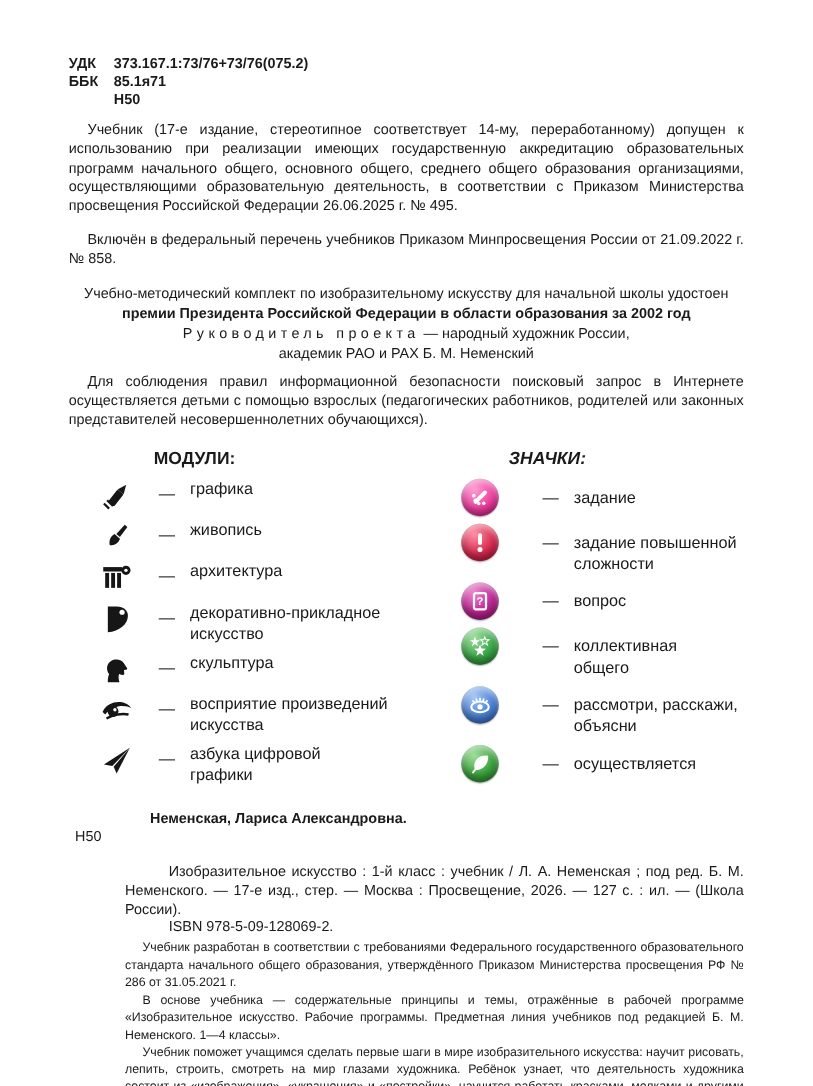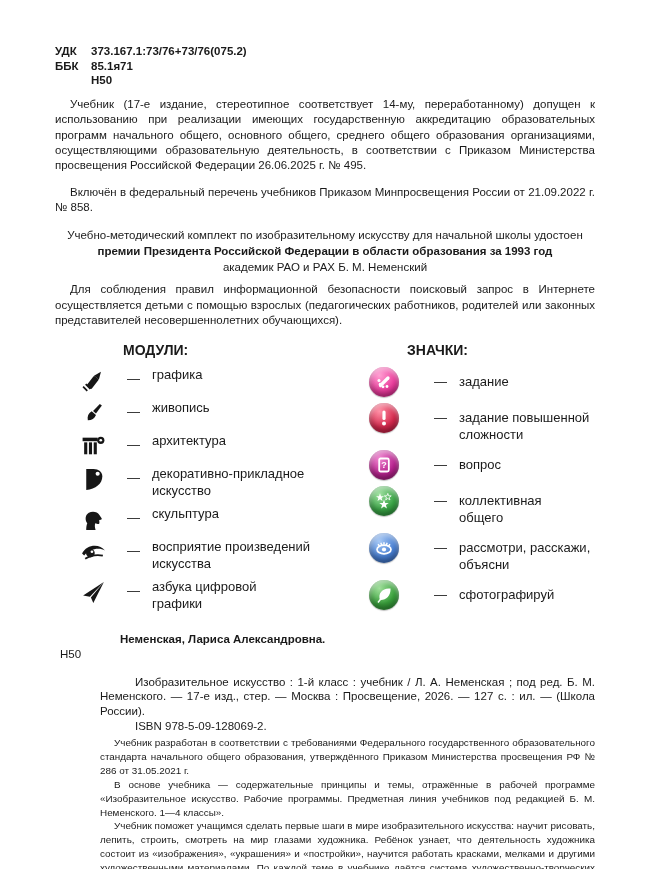--- a/index.html
+++ b/index.html
@@ -20,21 +20,21 @@
   .award{margin-top:9px;text-align:center;font-size:11.5px;line-height:1.4;}
   .award .b{font-weight:bold;}
   .spaced{letter-spacing:3.5px;}
 
   
   .legend{display:flex;margin-top:14px;padding-left:25px;gap:24px;}
   .col-left{flex:0 0 240px;}
   .col-right{flex:1;padding-left:25px;}
   .legend h3{margin:0 0 9px 0;font-size:14px;font-weight:bold;}
   .col-left h3{margin-left:43px;}
-  .col-right h3{margin-left:38px;}
+  .col-right h3{margin-left:38px;font-style:italic;}
   .lrow{display:flex;align-items:flex-start;margin-bottom:6px;}
   .icon-box{flex:0 0 47px;}
   .badge-box{flex:0 0 65px;}
   .dash{flex:0 0 25px;font-size:13px;margin-top:4px;}
   .col-right .dash{margin-top:7px;}
   .llabel{font-size:13px;line-height:1.3;margin-top:0;}
   .col-right .llabel{margin-top:7px;}
   .w200{max-width:200px;}
   .w150{max-width:150px;}
   .w170{max-width:170px;}
@@ -85,21 +85,22 @@
     </div>
     <div class="code3">Н50</div>
   </div>
 
 
   <p class="para first">Учебник (17-е издание, стереотипное соответствует 14-му, переработанному) допущен к использованию при реализации имеющих государственную аккредитацию образовательных программ начального общего, основного общего, среднего общего образования организациями, осуществляющими образовательную деятельность, в соответствии с Приказом Министерства просвещения Российской Федерации 26.06.2025 г. № 495.</p>
   <p class="para">Включён в федеральный перечень учебников Приказом Минпросвещения России от 21.09.2022 г. № 858.</p>
 
   <div class="award">
     <div>Учебно-методический комплект по изобразительному искусству для начальной школы удостоен</div>
-    <div class="b">премии Президента Российской Федерации в области образования за 1993 год</div>
+    <div class="b">премии Президента Российской Федерации в области образования за 2002 год</div>
+    <div><span class="spaced">Руководитель проекта</span><span> — народный художник России,</span></div>
     <div>академик РАО и РАХ  Б. М. Неменский</div>
   </div>
 
   <p class="para">Для соблюдения правил информационной безопасности поисковый запрос в Интернете осуществляется детьми с помощью взрослых (педагогических работников, родителей или законных представителей несовершеннолетних обучающихся).</p>
 
   <div class="legend">
 
     <div class="col-left">
       <h3>МОДУЛИ:</h3>
 
@@ -267,21 +268,21 @@
       <div class="lrow">
         <span class="badge-box">
           <span class="badge b6">
               <svg viewBox="0 0 24 24">
             <path d="M8 17 C5.5 10 11 4.5 18.5 5.5 C19 13 13.5 17.5 8 17 Z" fill="#fff"></path>
             <path d="M6 19.5 L13 10.5" stroke="#fff" stroke-width="1.4" fill="none"></path>
           </svg>
             </span>
           </span>
         <span class="dash">—</span>
-        <span class="llabel">сфотографируй</span>
+        <span class="llabel">осуществляется</span>
       </div>
     </div>
   </div>
 
   <div class="biblio">
     <div class="author">Неменская, Лариса Александровна.</div>
     <div class="hcode">Н50</div>
     <div class="entrywrap">
       <div class="entry">Изобразительное искусство : 1-й класс : учебник / Л. А. Неменская ; под ред. Б. М. Неменского. — 17-е изд., стер. — Москва : Просвещение, 2026. — 127 с. : ил. — (Школа России).</div>
       <div class="isbn">ISBN 978-5-09-128069-2.</div>

